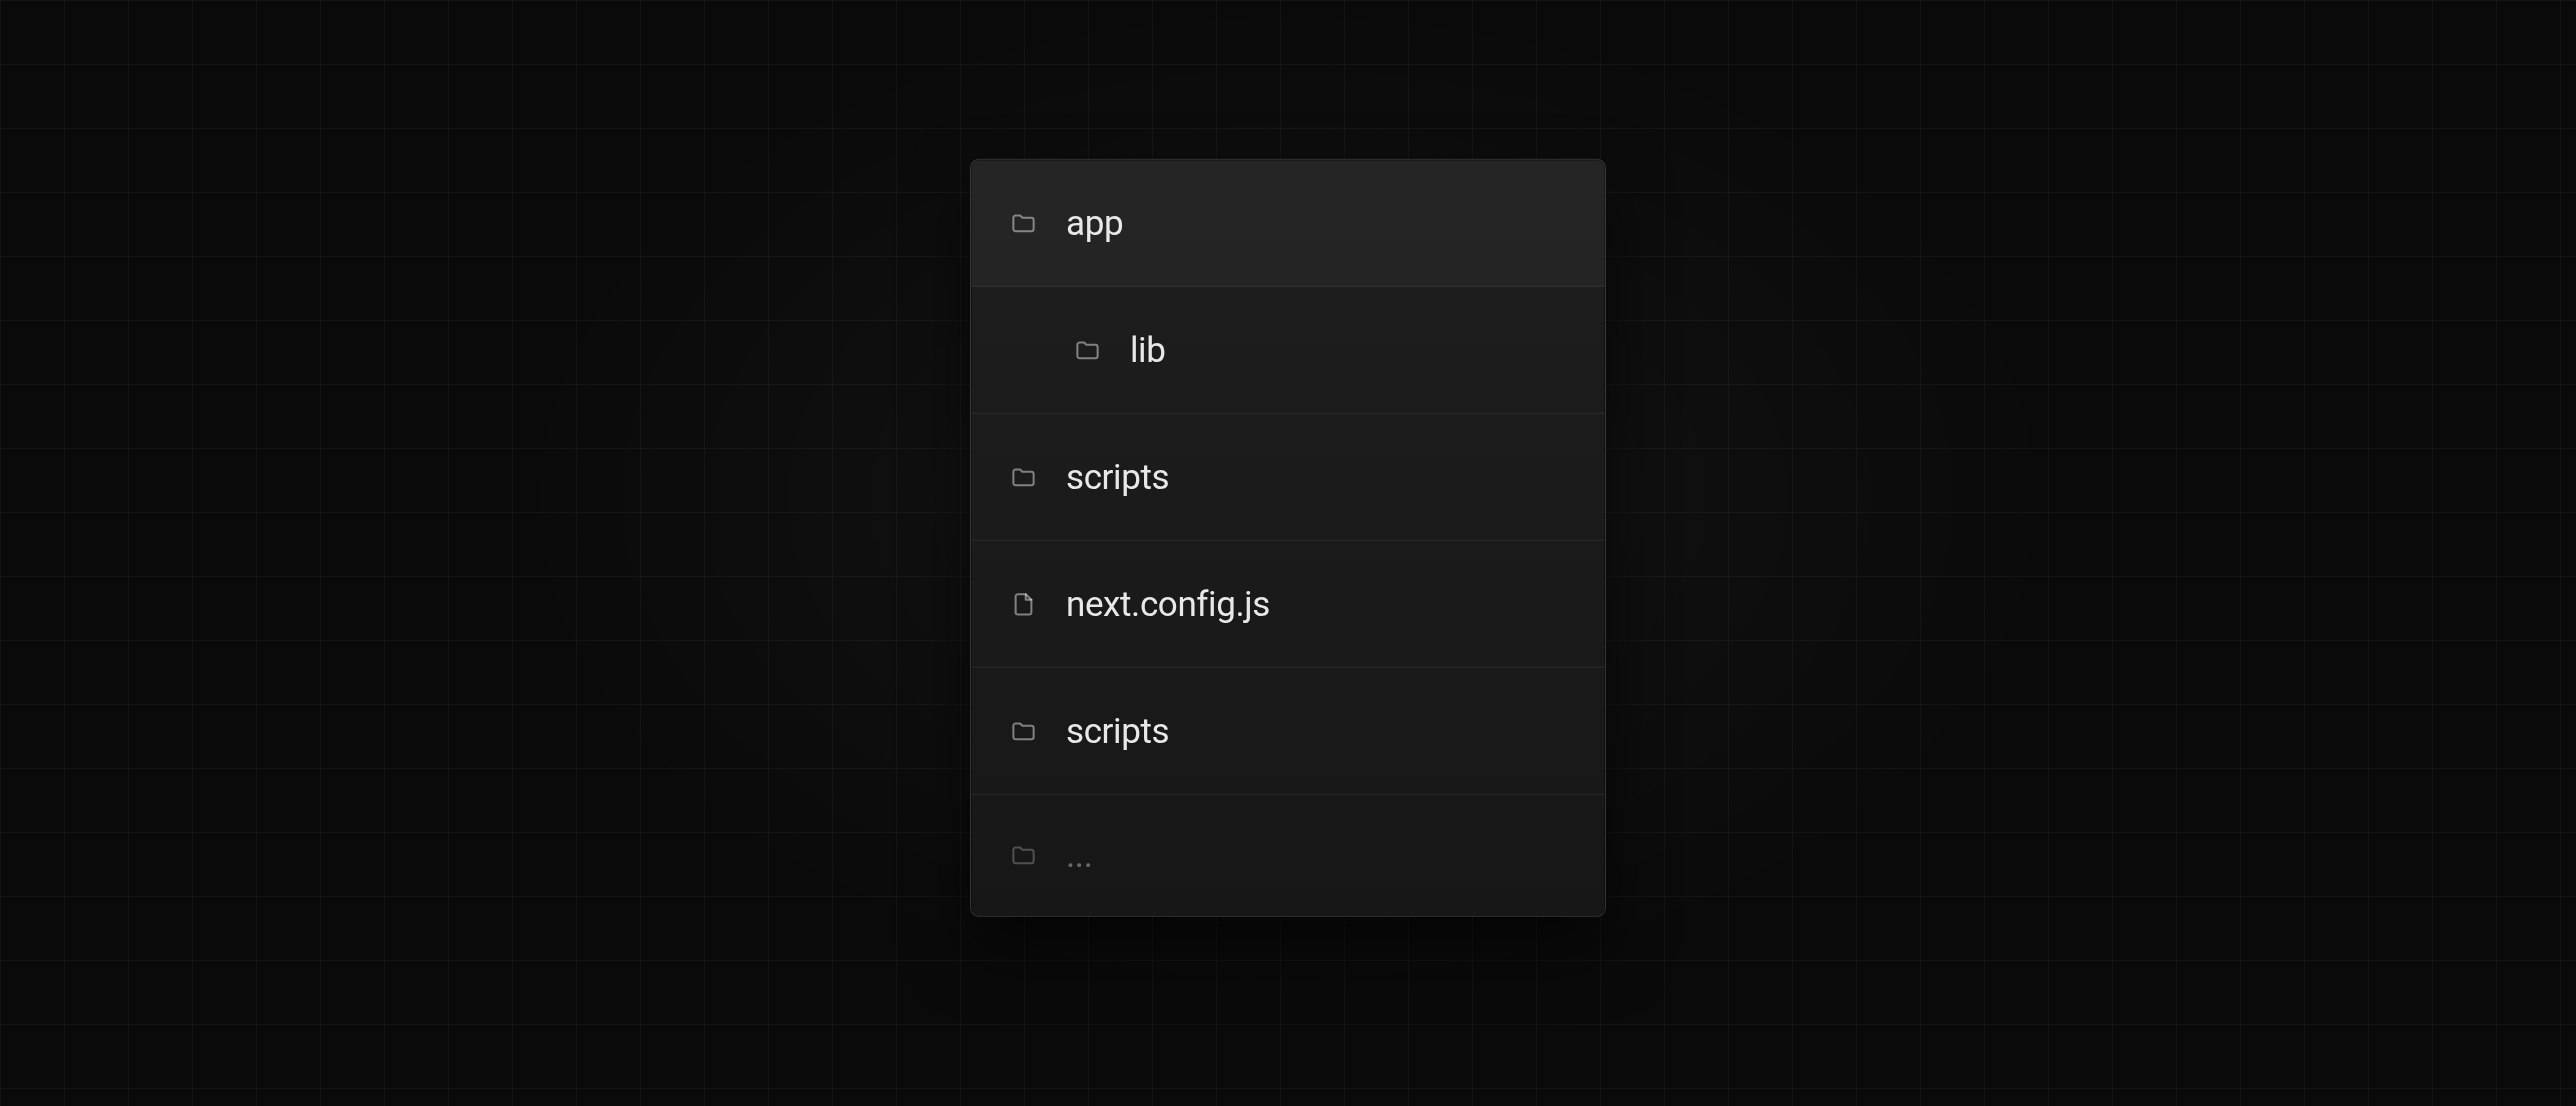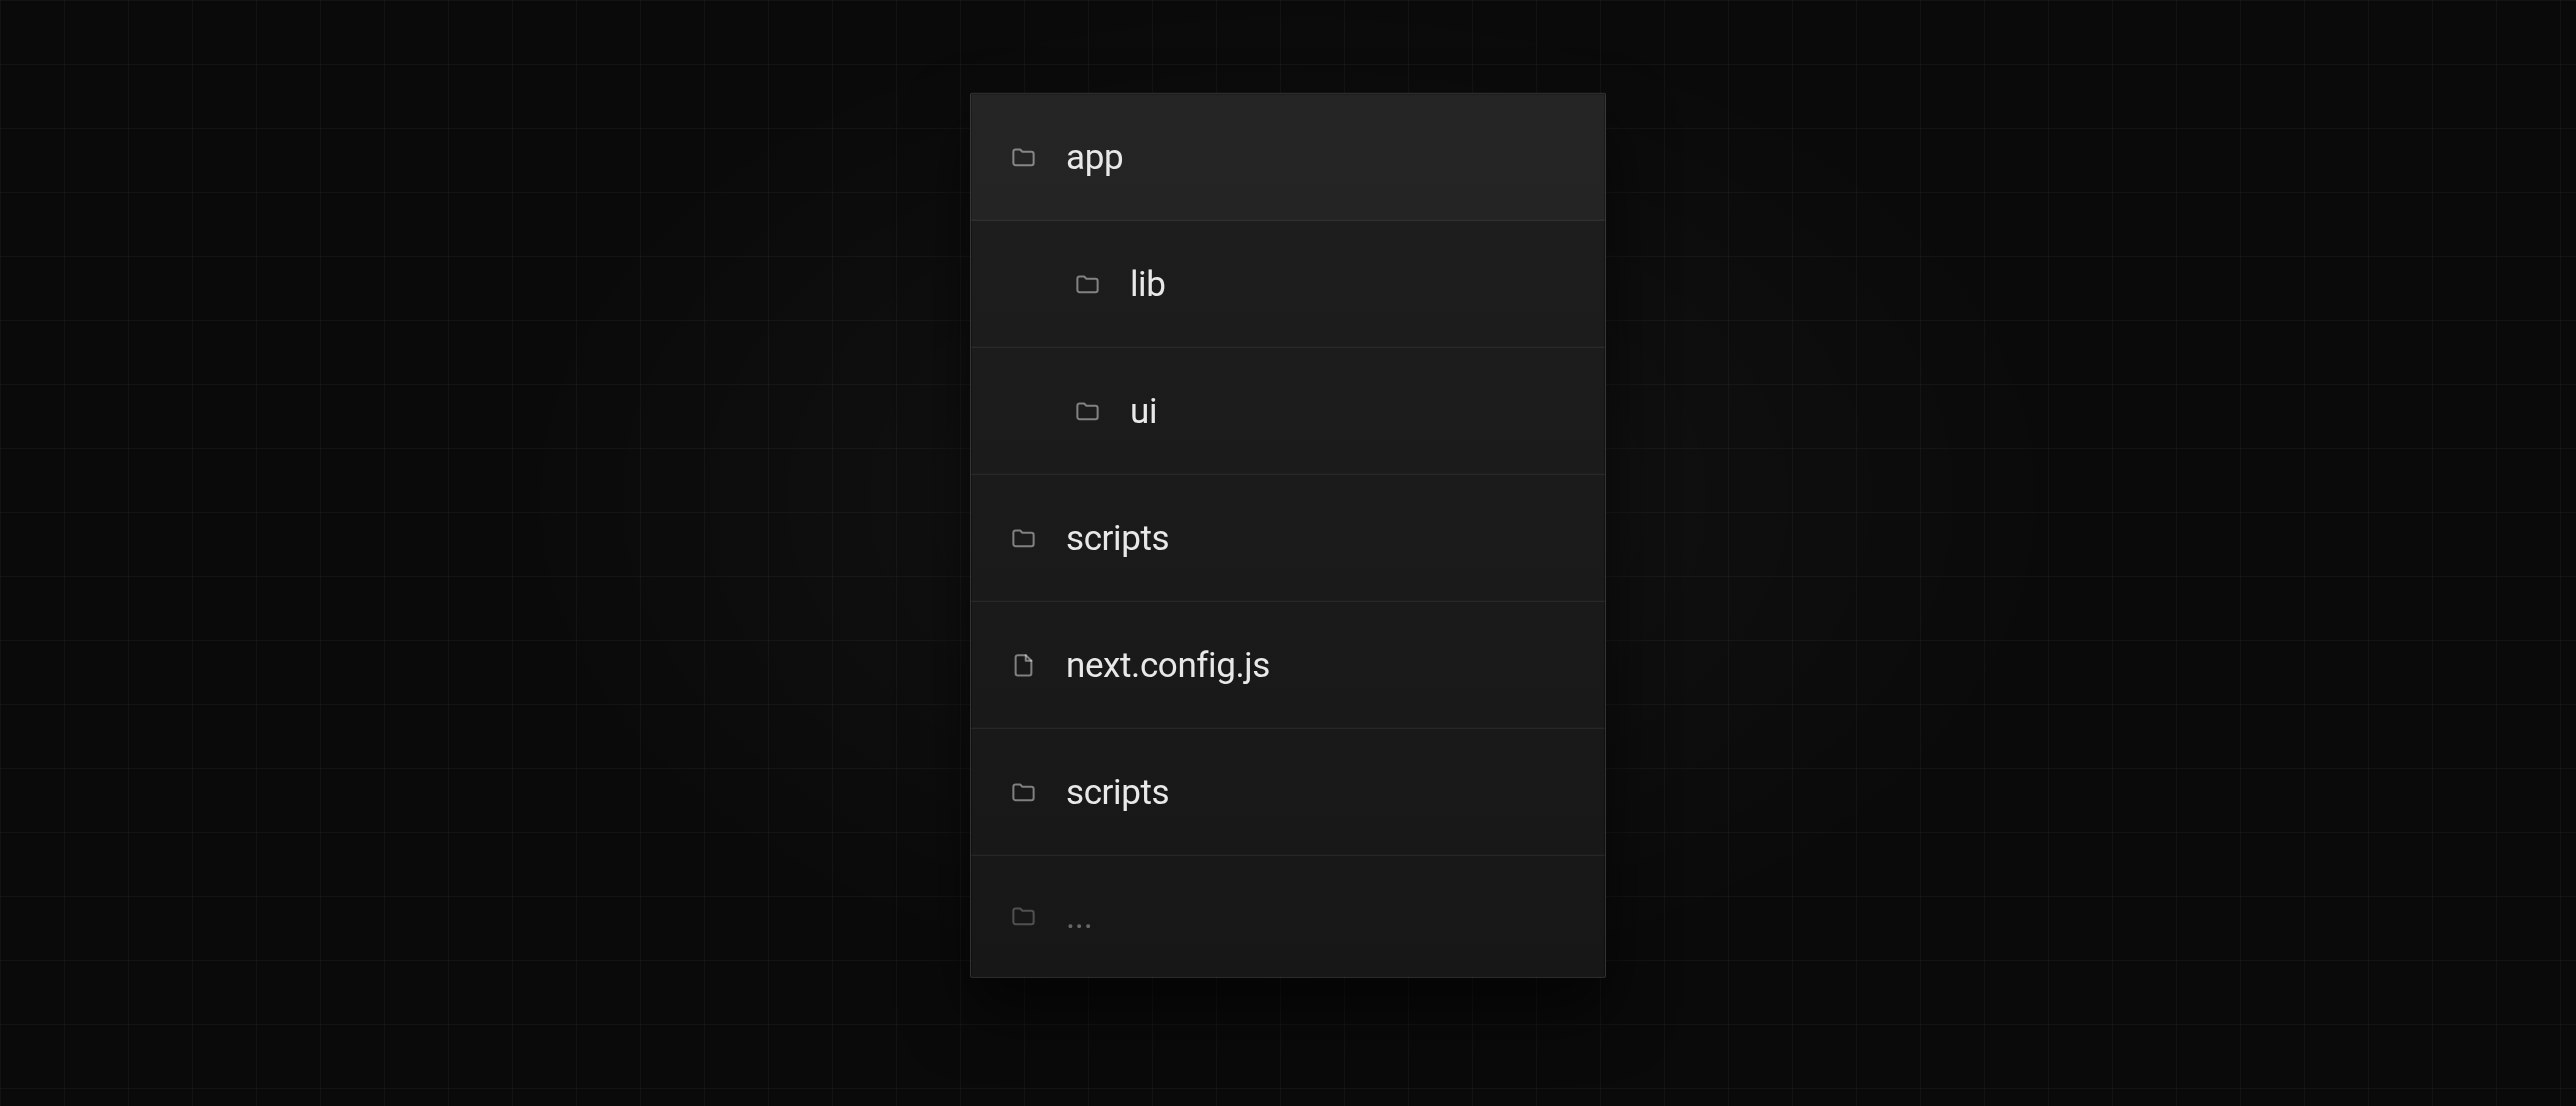--- a/index.html
+++ b/index.html
@@ -38,21 +38,21 @@
       rgba(0,0,0,0) 70%);
     pointer-events: none;
   }
 
   .panel {
     position: absolute;
     left: 50%;
     top: 50%;
     transform: translate(-50%, -52%);
     width: 636px;
-    border-radius: 2px;
+    border-radius: 9px;
     border: 0.8px solid rgba(255,255,255,0.12);
     background: linear-gradient(180deg, #1e1e1e 0%, #171717 100%);
     box-shadow: 0 0 0 0.8px rgba(0,0,0,0.4) inset,
                 0 32px 64px rgba(0,0,0,0.6);
     overflow: hidden;
   }
 
   .row {
     display: flex;
     align-items: center;
@@ -123,28 +123,20 @@
 
   <div class="row child">
     <span class="icon">
       <svg viewBox="0 0 24 24">
           <path d="M3 7a2 2 0 0 1 2-2h4l2 2h8a2 2 0 0 1 2 2v8a2 2 0 0 1-2 2H5a2 2 0 0 1-2-2V7Z"></path>
         </svg>
     </span>
     <span class="label">lib</span>
   </div>
 
-  <div class="row child">
-    <span class="icon">
-      <svg viewBox="0 0 24 24">
-          <path d="M3 7a2 2 0 0 1 2-2h4l2 2h8a2 2 0 0 1 2 2v8a2 2 0 0 1-2 2H5a2 2 0 0 1-2-2V7Z"></path>
-        </svg>
-    </span>
-    <span class="label">ui</span>
-  </div>
 
   <div class="row">
     <span class="icon">
       <svg viewBox="0 0 24 24">
           <path d="M3 7a2 2 0 0 1 2-2h4l2 2h8a2 2 0 0 1 2 2v8a2 2 0 0 1-2 2H5a2 2 0 0 1-2-2V7Z"></path>
         </svg>
     </span>
     <span class="label">scripts</span>
   </div>
 

